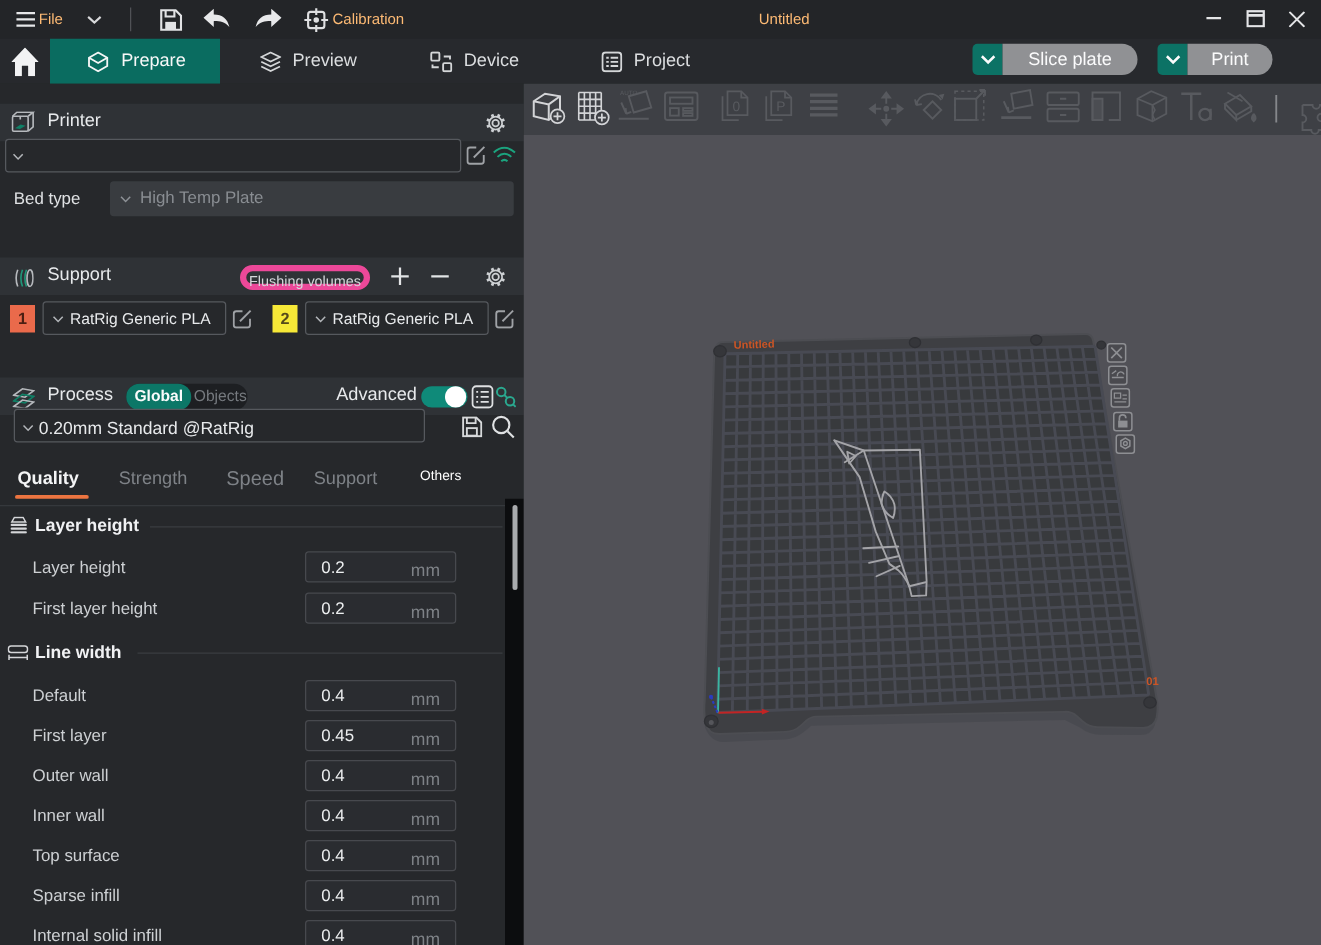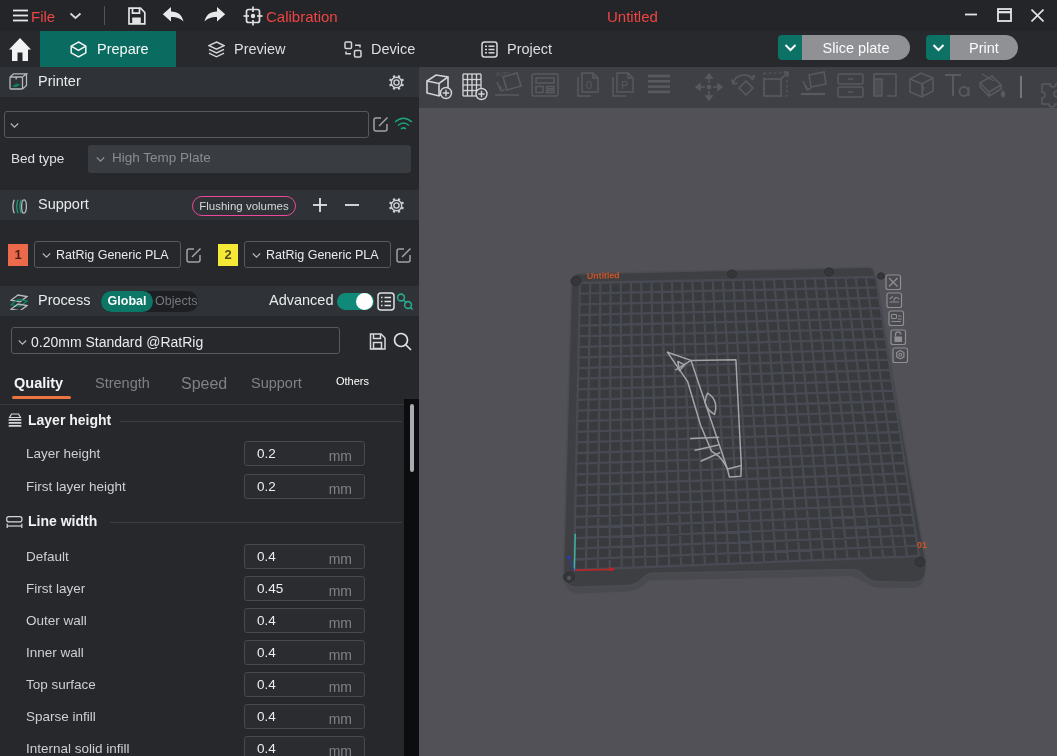--- a/index.html
+++ b/index.html
@@ -2,31 +2,31 @@
 <html><head>
 <meta charset="utf-8">
 <style>
 * { margin:0; padding:0; box-sizing:border-box; }
 html,body { width:1057px; height:756px; overflow:hidden; background:#26282b;
   font-family:"Liberation Sans", sans-serif; }
 .abs { position:absolute; }
 #app { position:relative; width:1057px; height:756px; }
 
 #titlebar { position:absolute; left:0; top:0; width:1057px; height:31px; background:#232528; }
-#titlebar .txt { color:#ef4444; font-size:15px; }
+#titlebar .txt { color:#fdba74; font-size:12px; }
 
 #tabbar { position:absolute; left:0; top:31px; width:1057px; height:36px; background:#27292d; }
 .tab { position:absolute; top:0; height:36px; display:flex; align-items:center; color:#dcdee0; font-size:14.5px; }
 .tab.active { background:#0a6c60; }
 
 .sbtn-chev { position:absolute; top:4px; width:24px; height:25px; background:#0c7265; border-radius:4px 0 0 4px; display:flex; align-items:center; justify-content:center; }
 .sbtn-pill { position:absolute; top:4px; height:25px; background:#909194; border-radius:0 13px 13px 0; color:#fbfbfc; font-size:14.5px; display:flex; align-items:center; justify-content:center; }
 
 #panel { position:absolute; left:0; top:67px; width:419px; height:689px; background:#26282b; }
-.phead { position:absolute; left:0; width:419px; height:30px; background:#2f3236; }
+.phead { position:absolute; left:0; width:419px; height:30px; background:#2f3236;margin-top:16px; }
 .phead .t { position:absolute; color:#e8eaec; font-size:14.5px; }
 .combo { position:absolute; border:1px solid #56595e; border-radius:3px; background:#26282b; }
 .combo .v { position:absolute; color:#e8eaec; font-size:13.5px; white-space:nowrap; }
 .chev { position:absolute; width:9px; height:9px; }
 .lbl { color:#dfe1e3; font-size:13.5px; position:absolute; }
 .glbl { color:#cdd0d3; font-size:13.5px; position:absolute; }
 
 .inbox { position:absolute; left:244px; width:121px; height:25px; border:1px solid #47494e; background:#2a2c30; border-radius:3px; }
 .inbox .val { position:absolute; left:12px; top:4px; color:#eceeef; font-size:13.5px; }
 .inbox .unit { position:absolute; right:12px; top:6px; color:#7e8287; font-size:14px; }
@@ -205,21 +205,21 @@
     <div class="phead" style="top:123px">
       <svg class="abs" style="left:11px;top:9px" width="16" height="15" viewBox="0 0 16 15">
         <g fill="none" stroke-width="1.3">
           <path d="M3.2 0.8 Q0.6 7.5 3.2 14.2" stroke="#b6b9bd"></path>
           <path d="M7 0.8 Q4.4 7.5 7 14.2" stroke="#1f9678"></path>
           <path d="M10.2 0.8 Q7.6 7.5 10.2 14.2" stroke="#1f9678"></path>
           <ellipse cx="13" cy="7.5" rx="2.4" ry="6.7" stroke="#b6b9bd"></ellipse>
         </g>
       </svg>
       <div class="t" style="left:38px;top:6px">Support</div>
-      <div class="abs" style="left:192px;top:6px;width:104px;height:20px;border:1px solid #ec4899;border-radius:10px;color:#d5d7da;font-size:11.5px;text-align:center;line-height:18px">Flushing volumes</div>
+      <div class="abs" style="left:192px;top:6px;width:104px;height:20px;border:5px solid #ec4899;border-radius:10px;color:#d5d7da;font-size:11.5px;text-align:center;line-height:18px">Flushing volumes</div>
       <svg class="abs" style="left:312px;top:7px" width="16" height="16" viewBox="0 0 16 16">
           <g stroke="#e2e4e6" stroke-width="1.8">
             <line x1="8" y1="1" x2="8" y2="15"></line>
             <line x1="1" y1="8" x2="15" y2="8"></line>
           </g>
         </svg>
       <svg class="abs" style="left:344px;top:7px" width="16" height="16" viewBox="0 0 16 16">
           <line x1="1" y1="8" x2="15" y2="8" stroke="#e2e4e6" stroke-width="1.8"></line>
         </svg>
       <svg class="abs" style="left:388px;top:7px" width="17" height="17" viewBox="0 0 17 17">

